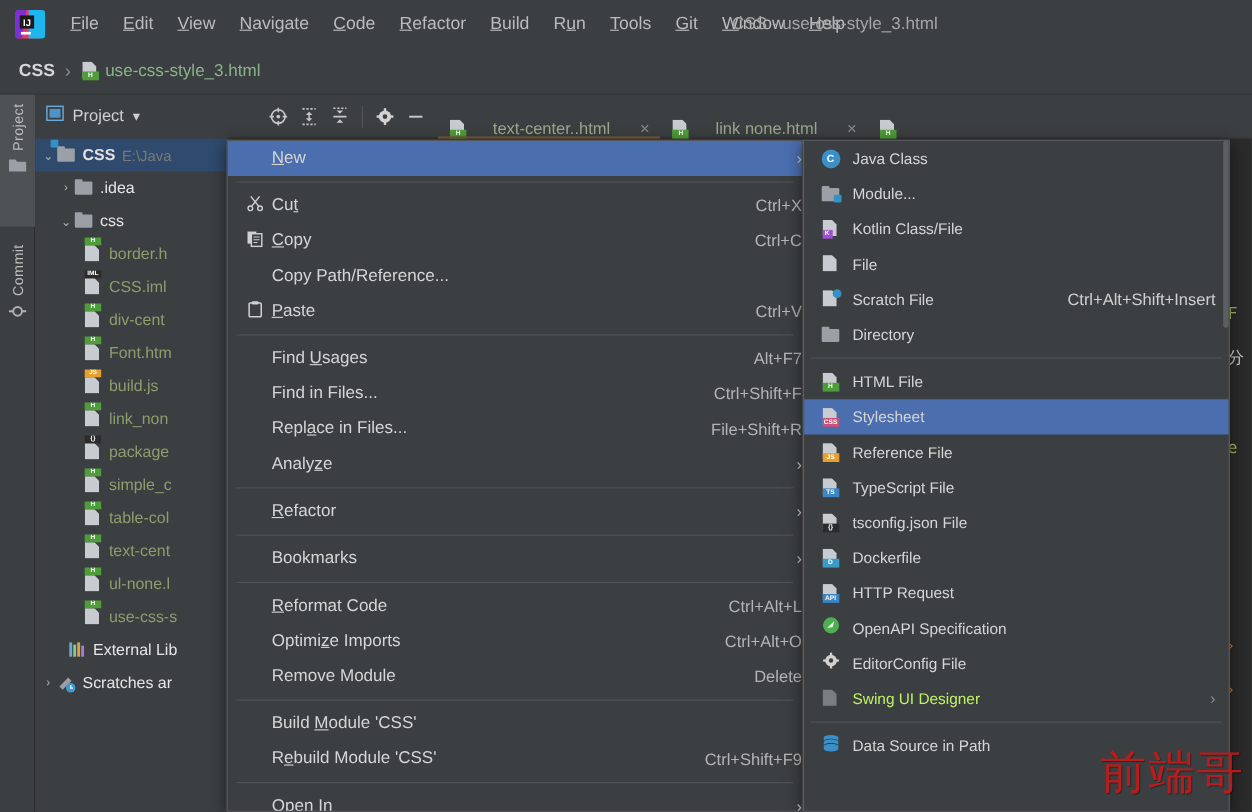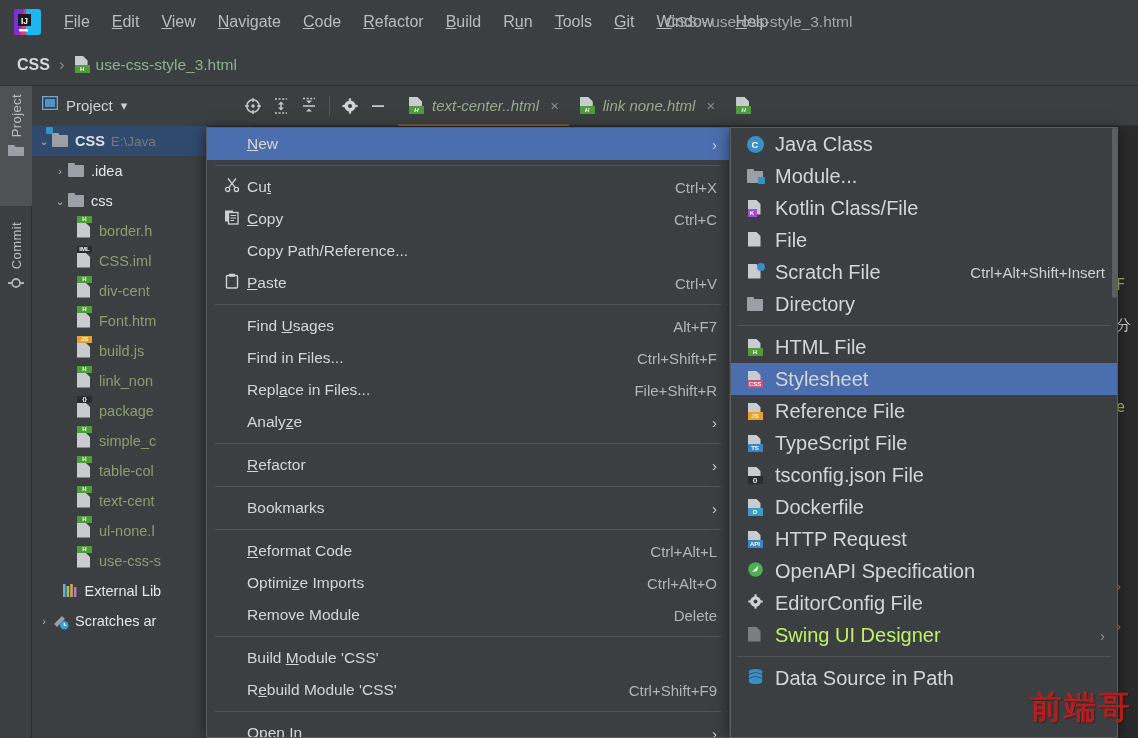--- a/index.html
+++ b/index.html
@@ -107,22 +107,22 @@
 
   
   .tabsbar{
     position:absolute;left:207px;top:86px;width:931px;height:40px;
     background:#3c3f41;display:flex;align-items:center;
     border-bottom:1px solid #323232;
   }
   .tbtn{width:28px;height:28px;display:flex;align-items:center;justify-content:center;cursor:default;flex:none;}
   .tdiv{width:1px;height:20px;background:#555;margin:0 6px;flex:none;}
   .etab{
-    height:40px;display:flex;align-items:center;gap:7px;padding:0 10px;flex:none;
-    position:relative;cursor:default;font-style:italic;
+    height:40px;display:flex;align-items:flex-end;gap:23px;padding:0 10px;flex:none;
+    position:relative;cursor:default;
   }
   .etab .tname{color:#9aa98a;font-size:15px;white-space:nowrap;}
   .etab .tclose{color:#8a8a8a;font-size:15px;margin-left:4px;}
   .etab.active::after{content:"";position:absolute;left:0;right:0;bottom:0;height:2px;background:#7a5c3a;}
 
   
   .editor{
     position:absolute;left:207px;top:126px;width:931px;height:612px;
     background:#2b2b2b;overflow:hidden;
   }
@@ -132,21 +132,21 @@
 
   
   .ctxmenu{
     position:absolute;left:206px;top:127px;width:524px;height:611px;
     background:#3c3f41;border:1px solid #5a5d5f;
     box-shadow:0 3px 14px rgba(0,0,0,.55);
     overflow:hidden;
   }
   .mrow{
     height:32px;display:flex;align-items:center;position:relative;cursor:default;
-    padding-left:14px;padding-right:12px;
+    padding-left:14px;
   }
   .mrow.hl{background:#4b6eaf;}
   .micon{width:22px;flex:none;display:flex;align-items:center;justify-content:center;margin-right:4px;}
   .mtext{color:#d5d5d5;font-size:15.5px;white-space:nowrap;}
   .mtext u{text-decoration:underline;}
   .maccel{margin-left:auto;color:#b4b4b4;font-size:15px;white-space:nowrap;padding-left:22px;}
   .marrow{margin-left:auto;color:#cdcdcd;font-size:15px;padding-left:14px;}
   .msep{height:1px;background:#515456;margin:5px 8px;}
   .mindent{padding-left:40px;}
 
@@ -157,33 +157,33 @@
     box-shadow:0 3px 14px rgba(0,0,0,.55);
     overflow:hidden;
   }
   .srow{
     height:32px;display:flex;align-items:center;position:relative;cursor:default;
     padding-left:12px;padding-right:12px;
   }
   .srow.hl{background:#4b6eaf;}
   .srow.disabled .stext{color:#bef264;}
   .sicon{width:24px;flex:none;display:flex;align-items:center;justify-content:center;margin-right:8px;}
-  .stext{color:#d5d5d5;font-size:20px;white-space:nowrap;}
+  .stext{color:#d5d5d5;font-size:14px;white-space:nowrap;}
   .saccel{margin-left:auto;color:#cfcfcf;font-size:15px;white-space:nowrap;padding-left:20px;}
   .sarrow{margin-left:auto;color:#8d8d8d;font-size:15px;padding-left:14px;}
   .ssep{height:1px;background:#515456;margin:5px 6px;}
 
   
   .circ{width:17px;height:17px;border-radius:50%;display:flex;align-items:center;justify-content:center;
         font-size:9.5px;font-weight:bold;color:#fff;font-family:"Liberation Sans",sans-serif;}
 
   
   .watermark{
     position:absolute;right:6px;bottom:8px;
-    color:#c21b1b;font-size:32px;font-weight:bold;letter-spacing:2px;
+    color:#c21b1b;font-size:42px;font-weight:normal;letter-spacing:2px;
     font-family:"DejaVu Sans",sans-serif;
     text-shadow:1px 1px 1px rgba(0,0,0,.4);
     opacity:.92;pointer-events:none;
   }
   .scrollbar{
     position:absolute;right:0;top:0;width:5px;height:611px;background:transparent;
   }
   .scrollbar .thumb{position:absolute;right:0;top:0;width:5px;height:170px;background:#5c5f61;border-radius:3px;}
 </style>
 </head>

